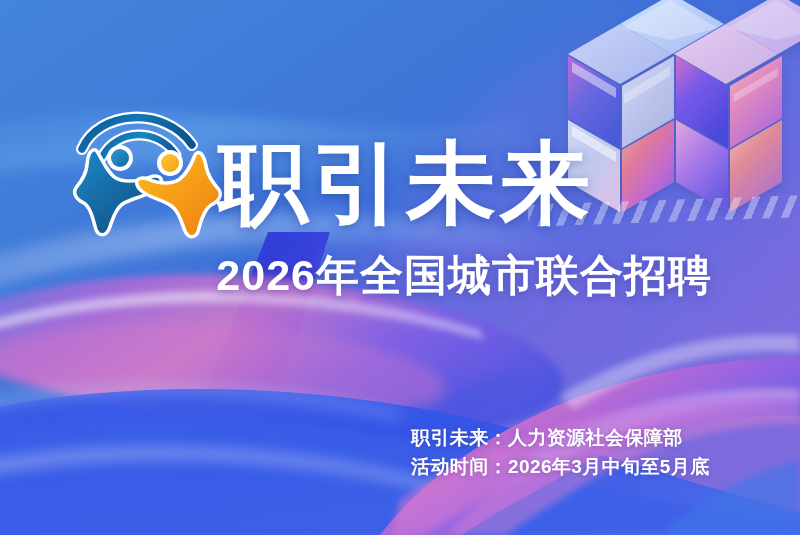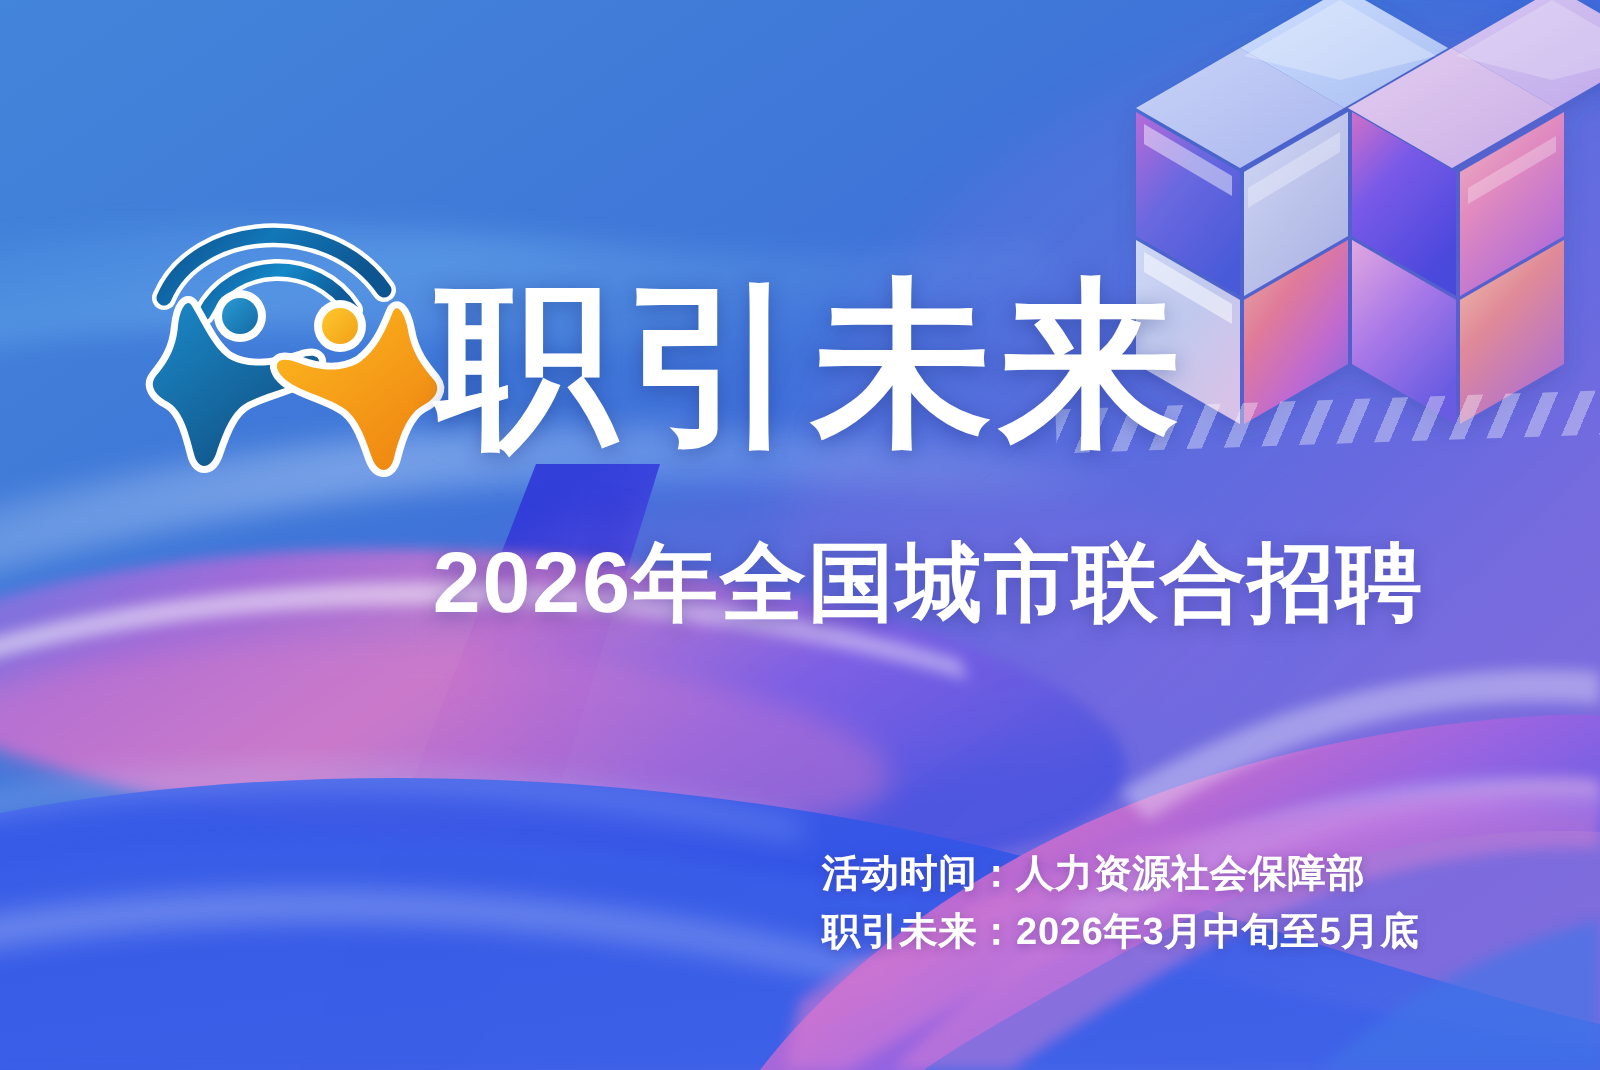--- a/index.html
+++ b/index.html
@@ -73,21 +73,21 @@
     color: #ffffff;
     letter-spacing: 4px;
     line-height: 1;
     white-space: nowrap;
     text-shadow: 0 2px 10px rgba(20,40,120,0.35);
   }
 
   #subtitle-block {
     position: absolute;
     right: 88px;
-    top: 267px;
+    top: 250px;
     text-align: left;
   }
   .subtitle-line {
     font-size: 43px;
     font-weight: bold;
     color: #ffffff;
     line-height: 1.17;
     letter-spacing: 1px;
     white-space: nowrap;
     text-shadow: 0 2px 9px rgba(30,40,120,0.35);
@@ -393,17 +393,17 @@
     </g>
   </svg>
 
   <div id="headline">职引未来</div>
 
   <div id="subtitle-block">
     <div class="subtitle-line">2026年全国城市联合招聘</div>
   </div>
 
   <div id="footer-block">
-    <div class="footer-line">活动时间：人力资源社会保障部</div>
-    <div class="footer-line">职引未来：2026年3月中旬至5月底</div>
+    <div class="footer-line">职引未来：人力资源社会保障部</div>
+    <div class="footer-line">活动时间：2026年3月中旬至5月底</div>
   </div>
 
 </div>
 
 </body></html>

